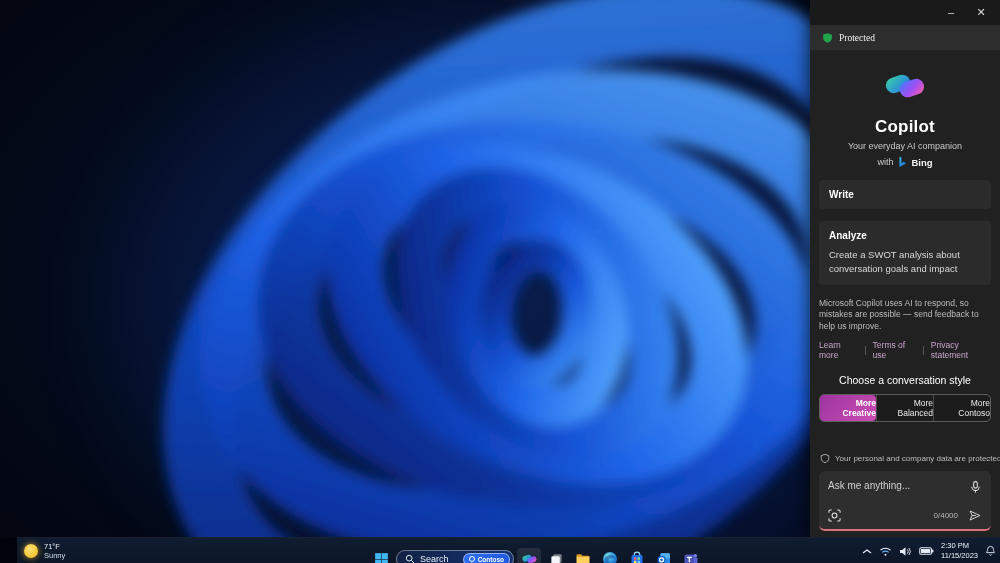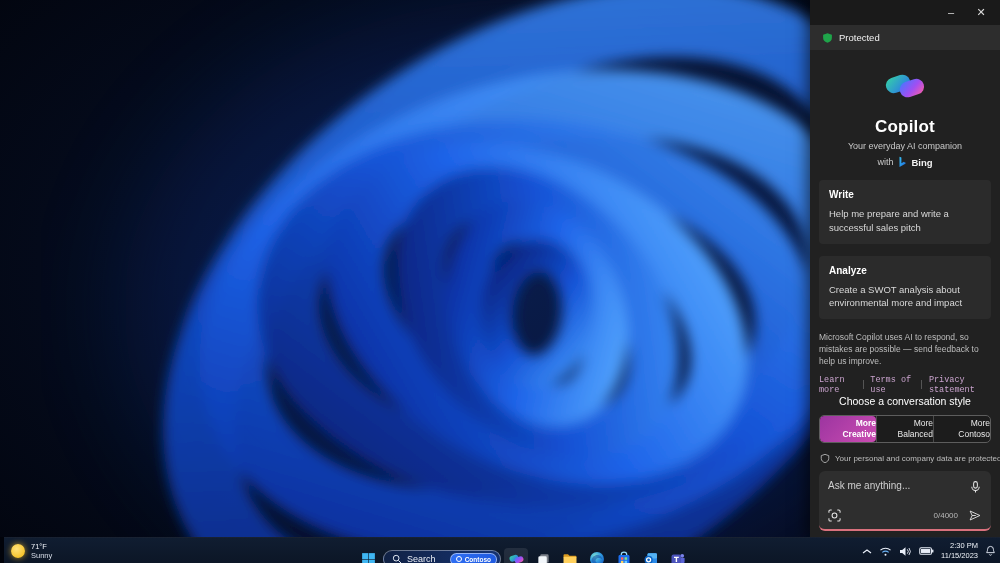--- a/index.html
+++ b/index.html
@@ -10,65 +10,65 @@
   
   .wallpaper { position:absolute; inset:0 0 26px 0; overflow:hidden; }
   .wallpaper svg { width:100%; height:100%; display:block; }
 
   
   .copilot-panel { position:absolute; top:0; right:0; width:190px; height:537px;
     background:#212121; display:flex; flex-direction:column; box-shadow:-4px 0 14px rgba(0,0,0,.55); }
   .panel-titlebar { height:25px; background:#1a1a1a; display:flex; justify-content:flex-end; align-items:center; gap:4px; padding-right:6px; flex:0 0 auto; }
   .win-btn { width:26px; height:19px; display:flex; align-items:center; justify-content:center;
     color:#dcdcdc; font-size:11px; line-height:1; cursor:default; border-radius:3px; }
-  .protected-bar { height:25px; background:#2d2d2d; display:flex; align-items:center; gap:6px; padding:0 12px; flex:0 0 auto; }
+  .protected-bar { height:25px; background:#2d2d2d; display:flex; align-items:center; gap:6px; padding:0 12px; flex:0 0 auto;font-family:Liberation Serif, serif; }
   .protected-bar .txt { color:#f0f0f0; font-size:9.5px; }
   .icon-wrap { display:inline-flex; align-items:center; justify-content:center; line-height:0; }
 
   .panel-body { flex:1; display:flex; flex-direction:column; padding:14px 9px 6px 9px; overflow:hidden; }
 
   .brand { text-align:center; }
   .brand .logo { display:inline-block; width:46px; height:44px; }
   .brand .title { color:#ffffff; font-size:17px; font-weight:700; letter-spacing:.2px; margin-top:5px; }
   .brand .subtitle { color:#c9c9c9; font-size:9px; margin-top:4px; }
   .brand .with-row { display:flex; align-items:center; justify-content:center; gap:4px; margin-top:5px; }
   .brand .with-word { color:#c9c9c9; font-size:9px; }
   .brand .bing-word { color:#f2f2f2; font-size:9.5px; font-weight:600;text-align:center; }
 
   .card { background:#2b2b2b; border-radius:4px; padding:9px 10px; margin-top:12px; cursor:pointer; }
   .card:first-of-type { margin-top:18px; }
   .card .card-title { color:#ffffff; font-size:10px; font-weight:700; }
   .card .card-desc { color:#d8d8d8; font-size:9.5px; line-height:1.45; margin-top:7px; }
 
   .disclaimer { color:#bdbdbd; font-size:8.5px; line-height:1.4; margin-top:13px; }
   .links-row { display:flex; align-items:center; gap:7px; margin-top:7px; }
-  .link { color:#c9a3cd; font-size:8.5px; cursor:pointer;font-family:Liberation Mono, monospace; }
+  .link { color:#c9a3cd; font-size:8.5px; cursor:pointer; }
   .link-sep { width:1px; height:9px; background:#555; }
 
-  .style-heading { color:#ffffff; font-size:10.5px; text-align:center; }
+  .style-heading { color:#ffffff; font-size:10.5px; text-align:center; margin-top:14px; }
   .style-group { display:flex; margin-top:8px; border:1px solid #5d5d5d; border-radius:5px; background:#1c1c1c; overflow:hidden; height:28px; }
   .style-option { flex:1; display:flex; flex-direction:column; align-items:flex-end; justify-content:center;
     color:#e8e8e8; font-size:8.5px; line-height:1.25; cursor:pointer; border-left:1px solid #4a4a4a; }
   .style-option:first-child { border-left:none; }
   .style-option.selected { background:linear-gradient(135deg,#9c35a0,#cb4cb2); border-radius:4px; color:#fff; font-weight:600; border-left:none; }
 
   .privacy-row { display:flex; align-items:center; gap:5px; margin-top:auto; padding:0 1px; }
   .privacy-row .txt { color:#bdbdbd; font-size:8px; white-space:nowrap; }
 
   .composer { margin-top:7px; background:#2e2e2e; border-radius:6px; border-bottom:2px solid #d9717d;
     padding:9px 9px 7px 9px; height:60px; display:flex; flex-direction:column; justify-content:space-between; }
   .composer-top { display:flex; align-items:flex-start; justify-content:space-between; }
   .composer-input { background:transparent; border:none; outline:none; color:#e6e6e6; font-size:10px; width:130px;
     font-family:"Liberation Sans", sans-serif; }
   .composer-input::placeholder { color:#cfcfcf; }
   .composer-bottom { display:flex; align-items:center; }
   .char-count { color:#b8b8b8; font-size:8px; margin-left:auto; margin-right:10px; }
 
   
-  .taskbar { position:absolute; left:4px; right:0; bottom:0; height:26px; background:linear-gradient(180deg,#101d31,#0c1626);
+  .taskbar { position:absolute; left:17px; right:0; bottom:0; height:26px; background:linear-gradient(180deg,#101d31,#0c1626);
     border-top:1px solid rgba(255,255,255,.05); }
   .weather { position:absolute; left:7px; top:0; height:26px; display:flex; align-items:center; gap:6px; cursor:pointer; }
   .sun { width:14px; height:14px; border-radius:50%; background:radial-gradient(circle at 40% 35%, #ffe27a, #f2b70d); box-shadow:0 0 6px rgba(248,190,40,.75); }
   .weather-text { display:flex; flex-direction:column; justify-content:center; }
   .weather-text .t { color:#f0f3f8; font-size:7.5px; line-height:1.25; }
   .weather-text .c { color:#d7dde8; font-size:7.5px; line-height:1.25; }
 
   .tb-center { position:absolute; left:352px; top:0; height:42px; display:flex; align-items:center; gap:3px; }
   .tb-btn { width:24px; height:22px; border-radius:4px; display:flex; align-items:center; justify-content:center; cursor:pointer; }
   .tb-btn.active { background:rgba(255,255,255,.09); }
@@ -76,21 +76,21 @@
     background:linear-gradient(90deg, rgba(18,36,74,.85), rgba(24,58,132,.8));
     display:flex; align-items:center; padding:0 3px 0 8px; gap:5px; cursor:pointer; }
   .search-pill .search-label { color:#e8edf5; font-size:9px; flex:1; }
   .search-badge { height:13px; border-radius:7px; background:linear-gradient(90deg,#2f6ef2,#1f5ae0); border:1px solid rgba(255,255,255,.5);
     display:flex; align-items:center; gap:3px; padding:0 5px; }
   .search-badge .ring { width:6px; height:6px; border:1.2px solid #fff; border-radius:50%; }
   .search-badge .txt { color:#fff; font-size:6.5px; font-weight:600; }
 
   .tray { position:absolute; right:4px; top:0; height:26px; display:flex; align-items:center; gap:7px; }
   .tray .grp { display:flex; align-items:center; gap:6px; cursor:pointer; }
-  .clock { display:flex; flex-direction:column; align-items:flex-end; justify-content:center; cursor:pointer; }
+  .clock { display:flex; flex-direction:column; justify-content:center; cursor:pointer; }
   .clock .time { color:#eef2f8; font-size:7.5px; line-height:1.3; }
   .clock .date { color:#eef2f8; font-size:7.5px; line-height:1.3; }
 </style>
 </head>
 <body>
 
 <div class="screen">
 
   <div class="wallpaper">
     <svg viewBox="0 0 810 537" preserveAspectRatio="xMidYMid slice">
@@ -183,26 +183,25 @@
                 </defs>
               <path d="M3 .8 L5.3 1.6 V8.4 L7.8 7 6.4 6.3 9.9 7.6 C10.4 7.8 10.6 8.6 10 9 L5.2 11.9 3 13 Z" fill="url(#bng)"></path>
             </svg>
           </span>
           <span class="bing-word">Bing</span>
         </div>
       </div>
 
       <div class="card">
         <div class="card-title">Write</div>
-        <div class="card-desc">Help me prepare and write a successful sales pitch</div>
       </div>
 
       <div class="card">
         <div class="card-title">Analyze</div>
-        <div class="card-desc">Create a SWOT analysis about environmental more and impact</div>
+        <div class="card-desc">Create a SWOT analysis about conversation goals and impact</div>
       </div>
 
       <div class="disclaimer">Microsoft Copilot uses AI to respond, so mistakes are possible — send feedback to help us improve.</div>
 
       <div class="links-row">
         <span class="link">Learn more</span>
         <span class="link-sep"></span>
         <span class="link">Terms of use</span>
         <span class="link-sep"></span>
         <span class="link">Privacy statement</span>

